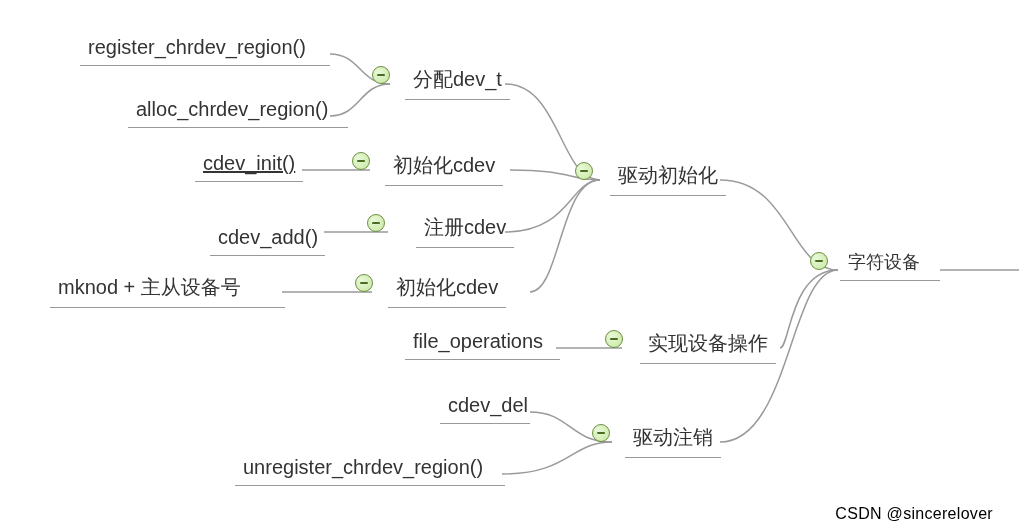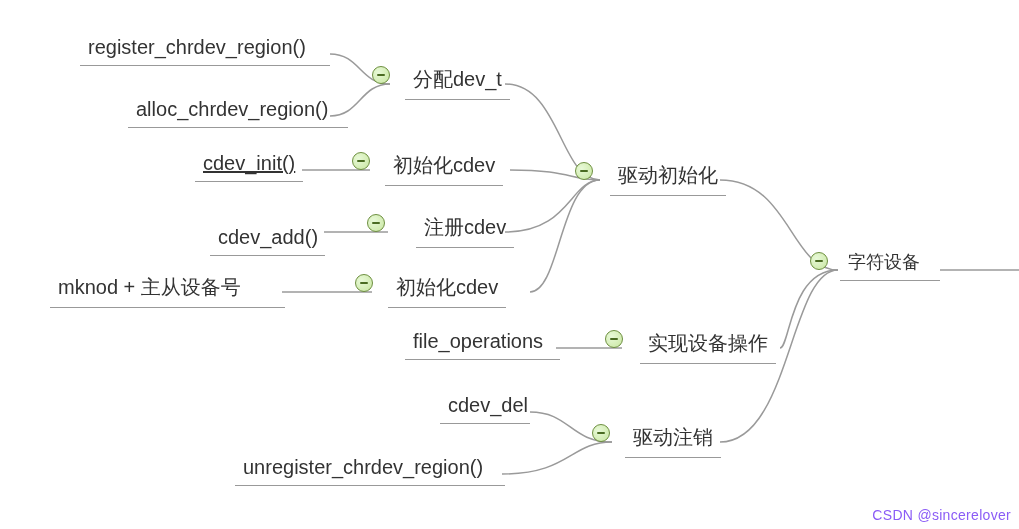--- a/index.html
+++ b/index.html
@@ -43,23 +43,23 @@
   .toggle::after {
     content: "";
     width: 8px;
     height: 1.8px;
     background: #4a6b22;
     border-radius: 1px;
   }
   .watermark {
     position: absolute;
     bottom: 6px;
-    right: 8px;
-    font-size: 14px;
-    color: #8b5cf6;
+    right: 26px;
+    font-size: 16px;
+    color: #000000;
     font-family: Arial, sans-serif;
     letter-spacing: .3px;
   }
 </style>
 </head>
 <body>
 
 <svg class="connectors">
   <g fill="none" stroke="#9a9a9a" stroke-width="1.5">
 

